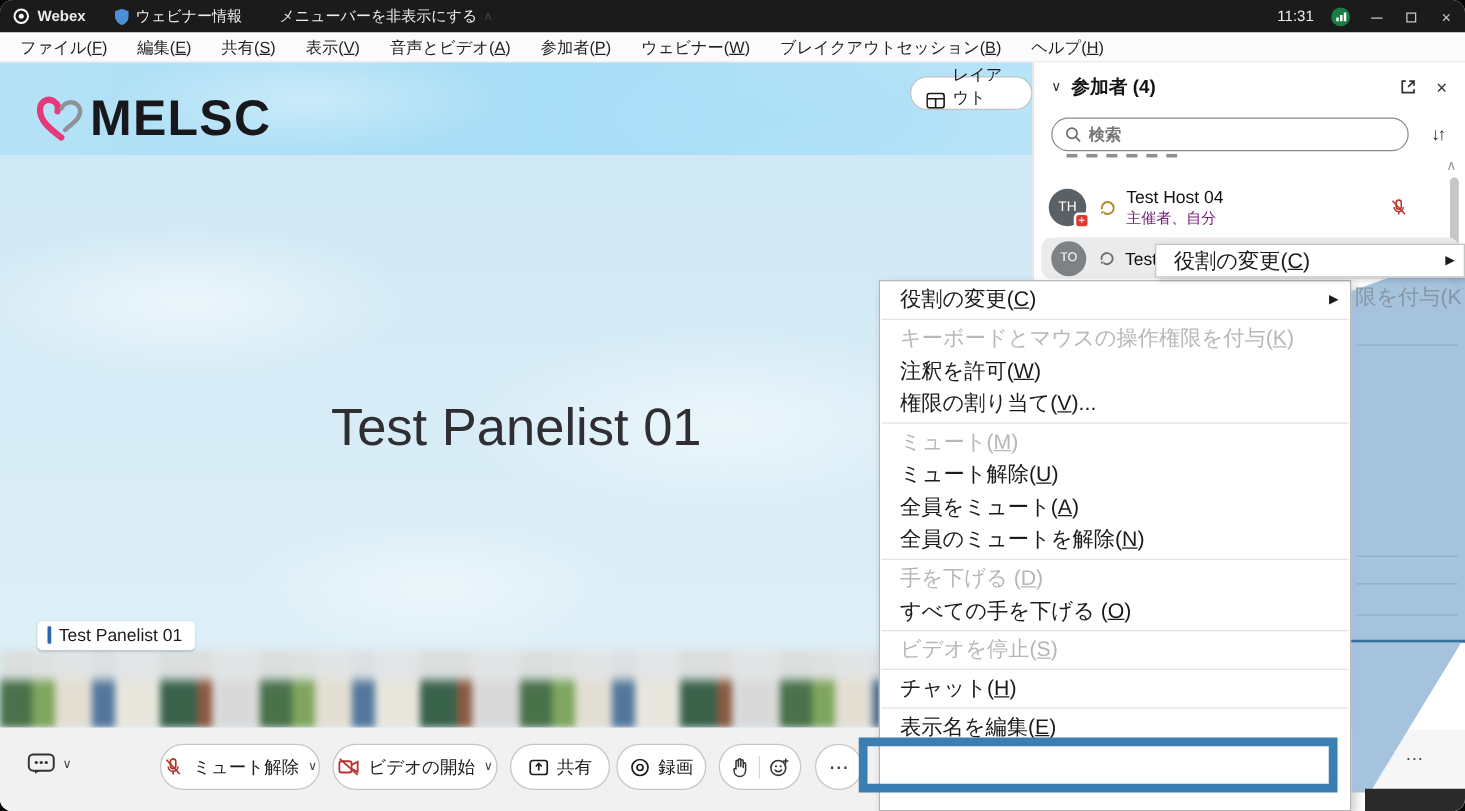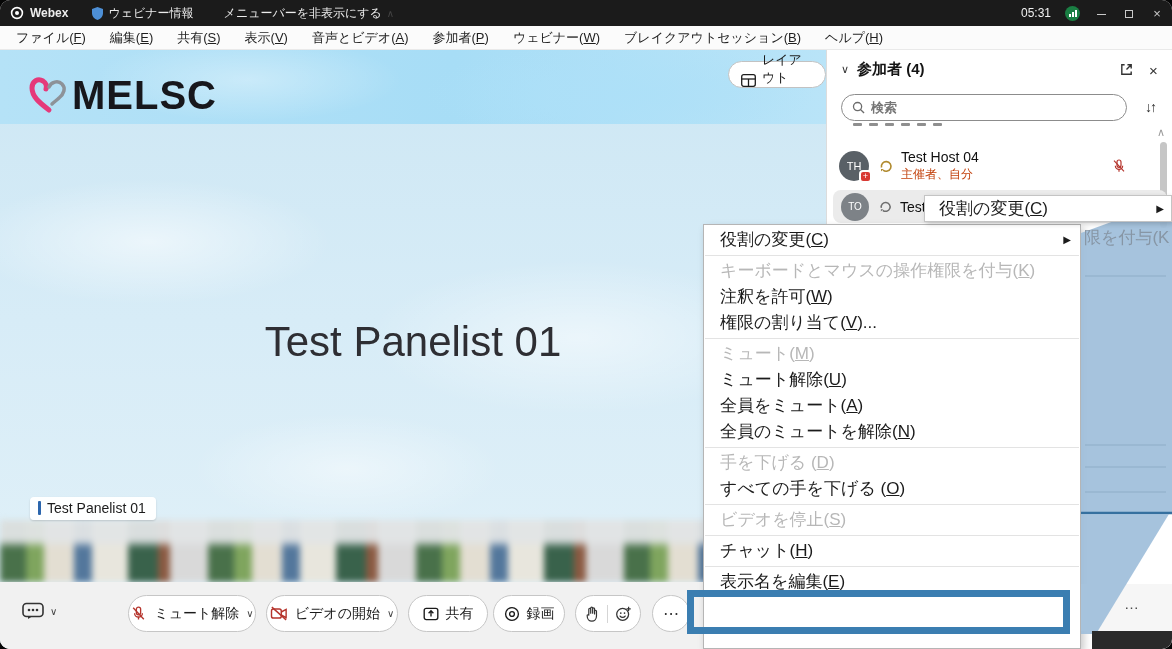--- a/index.html
+++ b/index.html
@@ -65,21 +65,21 @@
   .search-wrap input::placeholder { color:#767676; }
   .sort-ico { position:absolute; left:318px; top:49px; font-size:14px; color:#2c2c2c; letter-spacing:-2px; }
   .clip-row { position:absolute; left:26px; top:73px; height:7px; overflow:hidden; display:flex; gap:7px; }
   .clip-row i { width:9px; height:3px; background:#8f8f8f; border-radius:1px; }
   .scroll-up { position:absolute; left:330px; top:76px; font-size:11px; color:#9a9a9a; }
   .scroll-thumb { position:absolute; left:333px; top:92px; width:7px; height:86px; background:#c6c6c6; border-radius:4px; }
   .prow { position:absolute; left:6px; width:334px; display:flex; align-items:center; }
   .avatar { border-radius:50%; color:#fff; display:flex; align-items:center; justify-content:center; font-size:11px; position:relative; flex:none; }
   .badge { position:absolute; right:-3px; bottom:-2px; width:13px; height:13px; background:#d83a34; border:2px solid #fff; border-radius:4px; color:#fff; font-size:9px; line-height:9px; text-align:center; }
   .pname { font-size:14px; color:#101010; }
-  .prole { font-size:12px; color:#c2410c; margin-top:1px; }
+  .prole { font-size:12px; color:#701a75; margin-top:1px; }
 
   
   .ctxmenu { position:absolute; left:703px; top:224px; width:378px; height:425px; background:#fff; border:1px solid #b5b5b5; box-shadow:3px 4px 8px rgba(0,0,0,.22); padding-top:2px; z-index:20; }
   .mrow { position:relative; height:26px; line-height:26px; padding-left:16px; font-size:17px; color:#1b1b1b; white-space:nowrap; }
   .mrow.dis { color:#b7b7b7; }
   .msep { border-top:1px solid #e3e3e3; margin:2px 1px; }
   .subarrow { position:absolute; right:9px; top:0; font-size:10px; color:#1b1b1b; }
 
   
   .floatrow { position:absolute; left:924px; top:195px; width:248px; height:27px; background:#fff; border:1px solid #c4c4c4; z-index:30; font-size:17px; line-height:25px; padding-left:14px; color:#1b1b1b; box-shadow:2px 2px 5px rgba(0,0,0,.18); }
@@ -120,21 +120,21 @@
             </svg>
         </span>
         <span>ウェビナー情報</span>
       </span>
       <span class="tb-item">
         <span>メニューバーを非表示にする</span>
         <span class="chev">∧</span>
       </span>
     </div>
     <div class="tb-right">
-      <span class="tb-time">05:31</span>
+      <span class="tb-time">11:31</span>
       <span class="conn">
           <span style="left:4px;height:3px"></span>
           <span style="left:7px;height:5px"></span>
           <span style="left:10px;height:7px"></span>
         </span>
       <span class="winbtn"><span class="btn-min"></span></span>
       <span class="winbtn"><span class="btn-max"></span></span>
       <span class="winbtn">×</span>
     </div>
   </div>

